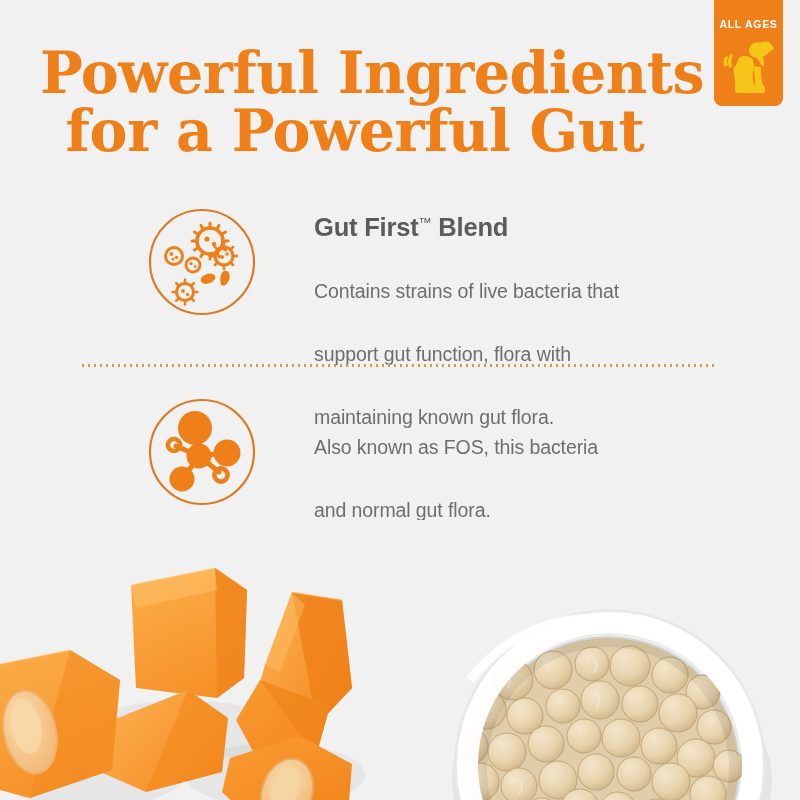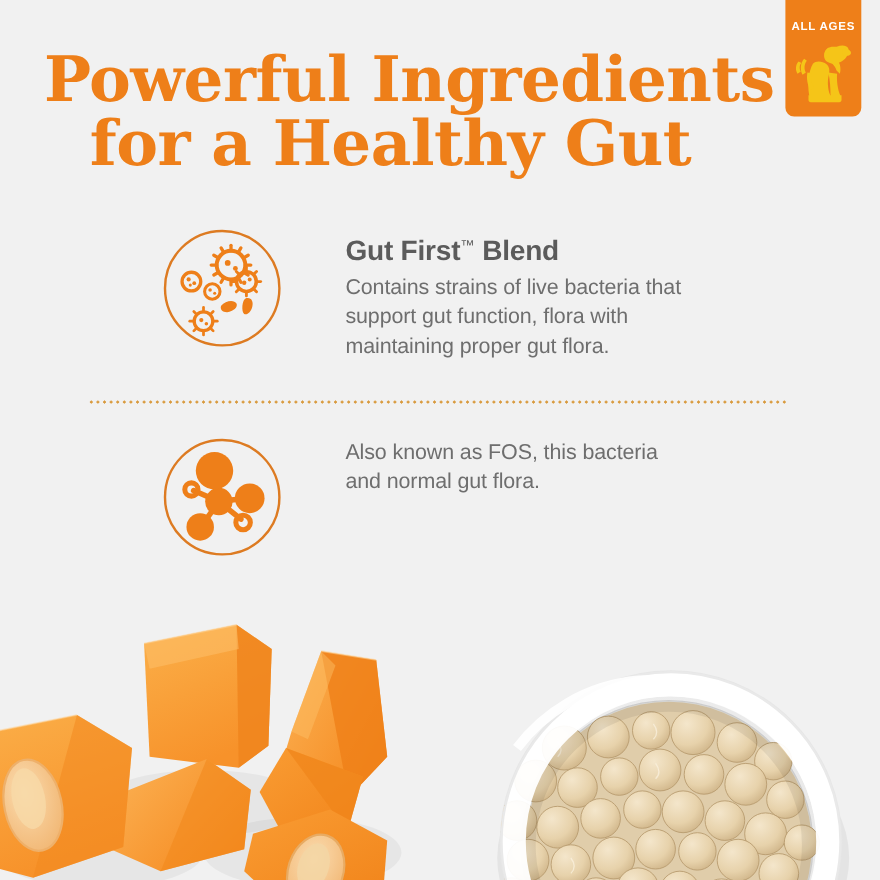--- a/index.html
+++ b/index.html
@@ -90,21 +90,21 @@
     vertical-align: 9px;
     font-weight: normal;
     letter-spacing: 0;
   }
   .feature-body {
     color: #6e6e6e;
     font-size: 19.5px;
     line-height: 27px;
     letter-spacing: -0.1px;
   }
-  .feature-body .ln { display: block; white-space: nowrap; }
+  .feature-body .ln { display: block; white-space: nowrap; margin-top: 36px; }
 
   
   .divider {
     position: absolute;
     left: 80px; top: 364px;
     width: 636px; height: 3px;
     background-image: radial-gradient(circle, #d99a3d 1.2px, rgba(0,0,0,0) 1.4px);
     background-size: 6px 3px;
     background-repeat: repeat-x;
   }
@@ -152,21 +152,21 @@
 
         <path d="M12 30 C11 35 12 42 15 46 L18 43.5 C15.6 40 15 34.6 15.8 30.6 Z"></path>
 
         <path d="M13 50.5 L43 50.5 L43 55 C43 56.2 42.2 57 41 57 L15 57 C13.8 57 13 56.2 13 55 Z"></path>
       </g>
     </svg>
   </div>
 
   <h1 class="title">
     <span class="title-line">Powerful Ingredients</span>
-    <span class="title-line">for a Healthy Gut</span>
+    <span class="title-line">for a Powerful Gut</span>
   </h1>
 
   <div class="feature feature-1">
     <div class="icon-wrap">
       <svg viewBox="0 0 108 108">
         <circle cx="54" cy="54" r="52" fill="none" stroke="#dd7b22" stroke-width="2.2"></circle>
         <g fill="#ee7f19">
 
           <g transform="translate(62,33)">
             <circle cx="0" cy="0" r="13" fill="none" stroke="#ee7f19" stroke-width="3.6"></circle>
@@ -236,21 +236,21 @@
           <path d="M53 70 C57 65 65 64 67 68 C68.6 71.2 64 75.4 58.6 75.8 C54.8 76 51.6 73.6 53 70 Z"></path>
           <path d="M76 63 C80 62 82.6 65.4 81.4 70.6 C80.2 75.6 76.6 78.8 74 77.4 C71.4 76 71.6 64.2 76 63 Z"></path>
         </g>
       </svg>
     </div>
     <div class="feature-text">
       <div class="feature-title"><span>Gut First</span><span class="tm">™</span><span> Blend</span></div>
       <div class="feature-body">
         <span class="ln">Contains strains of live bacteria that</span>
         <span class="ln">support gut function, flora with</span>
-        <span class="ln">maintaining proper gut flora.</span>
+        <span class="ln">maintaining known gut flora.</span>
       </div>
     </div>
   </div>
 
   <div class="divider"></div>
 
   <div class="feature feature-2">
     <div class="icon-wrap">
       <svg viewBox="0 0 108 108">
         <circle cx="54" cy="54" r="52" fill="none" stroke="#dd7b22" stroke-width="2.2"></circle>

